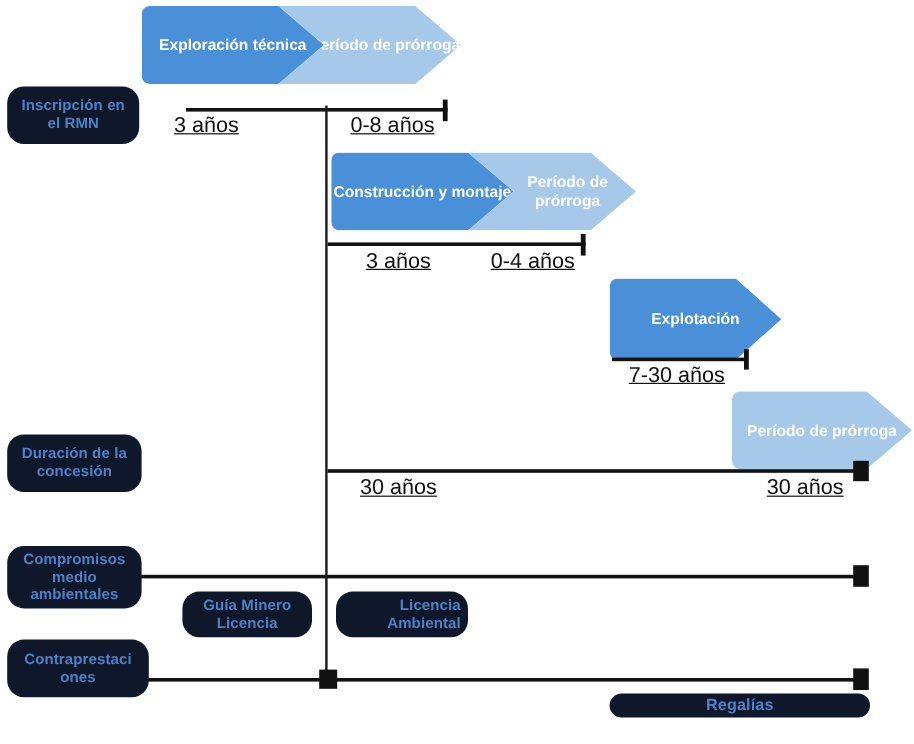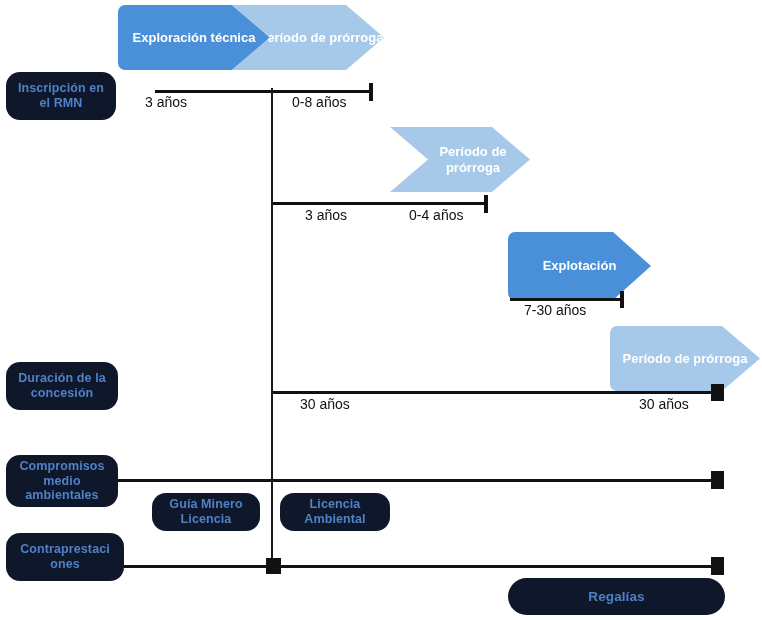--- a/index.html
+++ b/index.html
@@ -61,24 +61,25 @@
   }
   .arrow.chev .lbl{padding-left:26px;}
   .arrow.rounded{border-radius:7px 0 0 7px;}
 
   
   .hline{position:absolute;background:#111111;height:3px;z-index:5;}
   .tick{position:absolute;background:#111111;width:4px;z-index:6;}
   .sq{position:absolute;background:#111111;z-index:7;}
   .yr{
     position:absolute;
-    font-size:14px;
+    font-size:18px;
     color:#111111;
     white-space:nowrap;
     z-index:6;
+    text-decoration:underline;
   }
   .divider{position:absolute;background:#1a1a1a;width:2px;z-index:5;}
 </style>
 </head>
 <body>
 
 <div id="stage">
 
   <div class="arrow dark rounded tip" style="left:118px;top:5px;width:152px;height:65px;">
     <span class="lbl">Exploración técnica</span>
@@ -89,20 +90,23 @@
 
   <div class="pill small" style="left:6px;top:72px;width:110px;height:48px;">
     <span>Inscripción en el RMN</span>
   </div>
 
   <div class="hline" style="left:155px;top:90px;width:218px;"></div>
   <div class="tick" style="left:369px;top:83px;height:18px;"></div>
   <div class="yr" style="left:145px;top:94px;">3 años</div>
   <div class="yr" style="left:292px;top:94px;">0-8 años</div>
 
+  <div class="arrow dark rounded tip" style="left:276px;top:127px;width:152px;height:65px;">
+    <span class="lbl">Construcción y montaje</span>
+  </div>
   <div class="arrow light chev" style="left:390px;top:127px;width:140px;height:65px;">
     <span class="lbl">Período de prórroga</span>
   </div>
 
   <div class="hline" style="left:273px;top:202px;width:215px;"></div>
   <div class="tick" style="left:484px;top:195px;height:18px;"></div>
   <div class="yr" style="left:305px;top:207px;">3 años</div>
   <div class="yr" style="left:409px;top:207px;">0-4 años</div>
 
   <div class="arrow dark rounded tip" style="left:508px;top:232px;width:143px;height:68px;">
@@ -129,31 +133,31 @@
   <div class="pill small" style="left:6px;top:455px;width:112px;height:52px;">
     <span>Compromisos medio ambientales</span>
   </div>
 
   <div class="hline" style="left:117px;top:479px;width:600px;"></div>
   <div class="sq" style="left:711px;top:471px;width:13px;height:18px;"></div>
 
   <div class="pill small" style="left:152px;top:493px;width:108px;height:38px;">
     <span>Guía Minero Licencia</span>
   </div>
-  <div class="pill small" style="left:280px;top:493px;width:110px;height:38px;">
+  <div class="pill small" style="left:280px;top:493px;width:110px;height:38px;text-align:right;">
     <span>Licencia Ambiental</span>
   </div>
 
   <div class="pill small" style="left:6px;top:533px;width:118px;height:48px;">
     <span>Contraprestaci ones</span>
   </div>
 
   <div class="hline" style="left:117px;top:565px;width:600px;"></div>
   <div class="sq" style="left:266px;top:558px;width:15px;height:16px;"></div>
   <div class="sq" style="left:711px;top:557px;width:13px;height:18px;"></div>
 
-  <div class="pill wide" style="left:508px;top:578px;width:217px;height:37px;">
+  <div class="pill wide" style="left:508px;top:578px;width:217px;height:20px;">
     <span>Regalías</span>
   </div>
 
   <div class="divider" style="left:271px;top:88px;height:480px;"></div>
 
 </div>
 
 </body></html>

